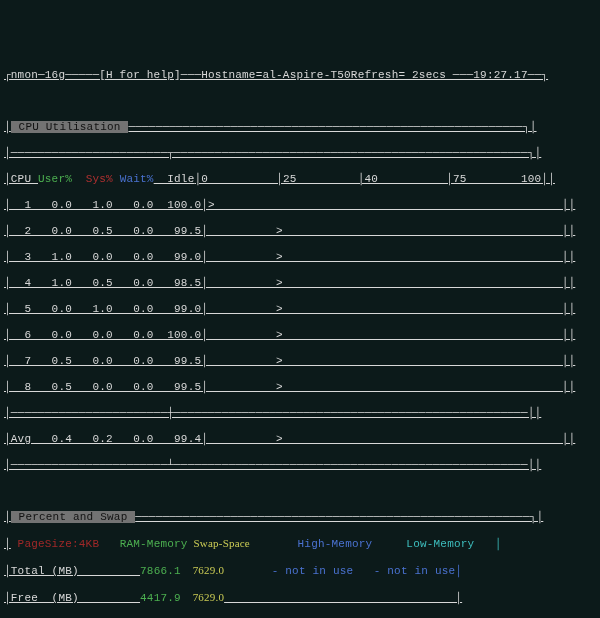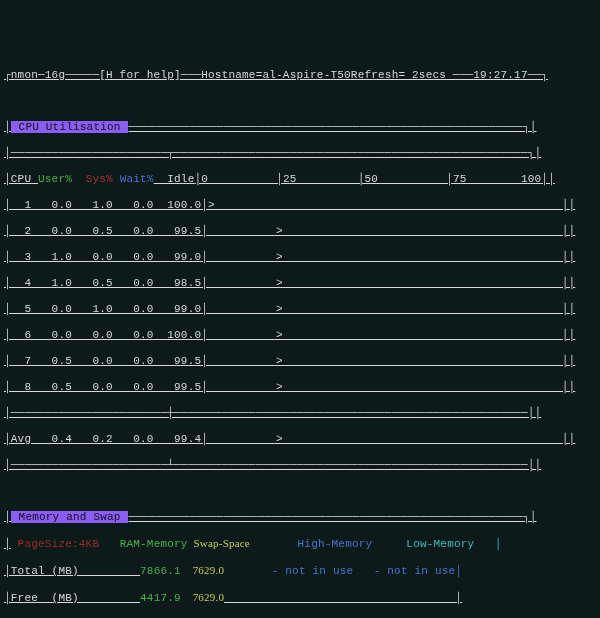--- a/index.html
+++ b/index.html
@@ -15,52 +15,52 @@
     letter-spacing: 0.2px;
   }
   .white { color: #d8d8d8; text-decoration: underline; }
   .cyan { color: #3dbdbd; }
   .green { color: #4caf50; text-align: right; }
   .yellow { color: #cccc55; font-family: Liberation Serif, serif; }
   .red { color: #b03030; }
   .darkred { color: #a02828; }
   .blue { color: #4a72d1; text-align: center; }
   .box-title {
-    background: #8b5cf6;
+    background: #737373;
     color: #111;
     padding: 0 1px;
   }
   .row { display: block; }
 </style>
 </head>
 <body>
 
 
 
 
 <span class="row white">┌nmon─16g─────[H for help]───Hostname=al-Aspire-T50Refresh= 2secs ───19:27.17──┐</span>
 
 
 <span class="row"><span class="white">│</span><span class="box-title"> CPU Utilisation </span><span class="white">──────────────────────────────────────────────────────────┐│</span></span>
 <span class="row white">│───────────────────────┬────────────────────────────────────────────────────┐│</span>
-<span class="row"><span class="white">│CPU </span><span class="green">User%</span><span class="red">  Sys%</span><span class="blue"> Wait%</span><span class="white">  Idle</span><span class="white">│0          │25         │50          │75        100││</span></span>
+<span class="row"><span class="white">│CPU </span><span class="green">User%</span><span class="red">  Sys%</span><span class="blue"> Wait%</span><span class="white">  Idle</span><span class="white">│0          │25         │40          │75        100││</span></span>
 <span class="row white">│  1   0.0   1.0   0.0  100.0│&gt;                                                   ││</span>
 <span class="row white">│  2   0.0   0.5   0.0   99.5│          &gt;                                         ││</span>
 <span class="row white">│  3   1.0   0.0   0.0   99.0│          &gt;                                         ││</span>
 <span class="row white">│  4   1.0   0.5   0.0   98.5│          &gt;                                         ││</span>
 <span class="row white">│  5   0.0   1.0   0.0   99.0│          &gt;                                         ││</span>
 <span class="row white">│  6   0.0   0.0   0.0  100.0│          &gt;                                         ││</span>
 <span class="row white">│  7   0.5   0.0   0.0   99.5│          &gt;                                         ││</span>
 <span class="row white">│  8   0.5   0.0   0.0   99.5│          &gt;                                         ││</span>
 <span class="row white">│───────────────────────┼────────────────────────────────────────────────────││</span>
 <span class="row white">│Avg   0.4   0.2   0.0   99.4│          &gt;                                         ││</span>
 <span class="row white">│───────────────────────┴────────────────────────────────────────────────────││</span>
 
 
-<span class="row"><span class="white">│</span><span class="box-title"> Memory and Swap </span><span class="white">──────────────────────────────────────────────────────────┐│</span></span>
+<span class="row"><span class="white">│</span><span class="box-title"> Percent and Swap </span><span class="white">──────────────────────────────────────────────────────────┐│</span></span>
 <span class="row"><span class="white">│</span><span class="darkred"> PageSize:4KB</span><span class="green">   RAM-Memory</span><span class="yellow">  Swap-Space</span><span class="blue">       High-Memory</span><span class="cyan">     Low-Memory   │</span></span>
 <span class="row"><span class="white">│Total (MB)         </span><span class="green">7866.1</span><span class="yellow">    7629.0</span><span class="blue">       - not in use   - not in use│</span></span>
 <span class="row"><span class="white">│Free  (MB)         </span><span class="green">4417.9</span><span class="yellow">    7629.0</span><span class="white">                                  │</span></span>
 <span class="row"><span class="white">│Free Percent         </span><span class="green">56.2%</span><span class="yellow">    100.0%</span><span class="white">                                  │</span></span>
 
 
 
 
 
 

